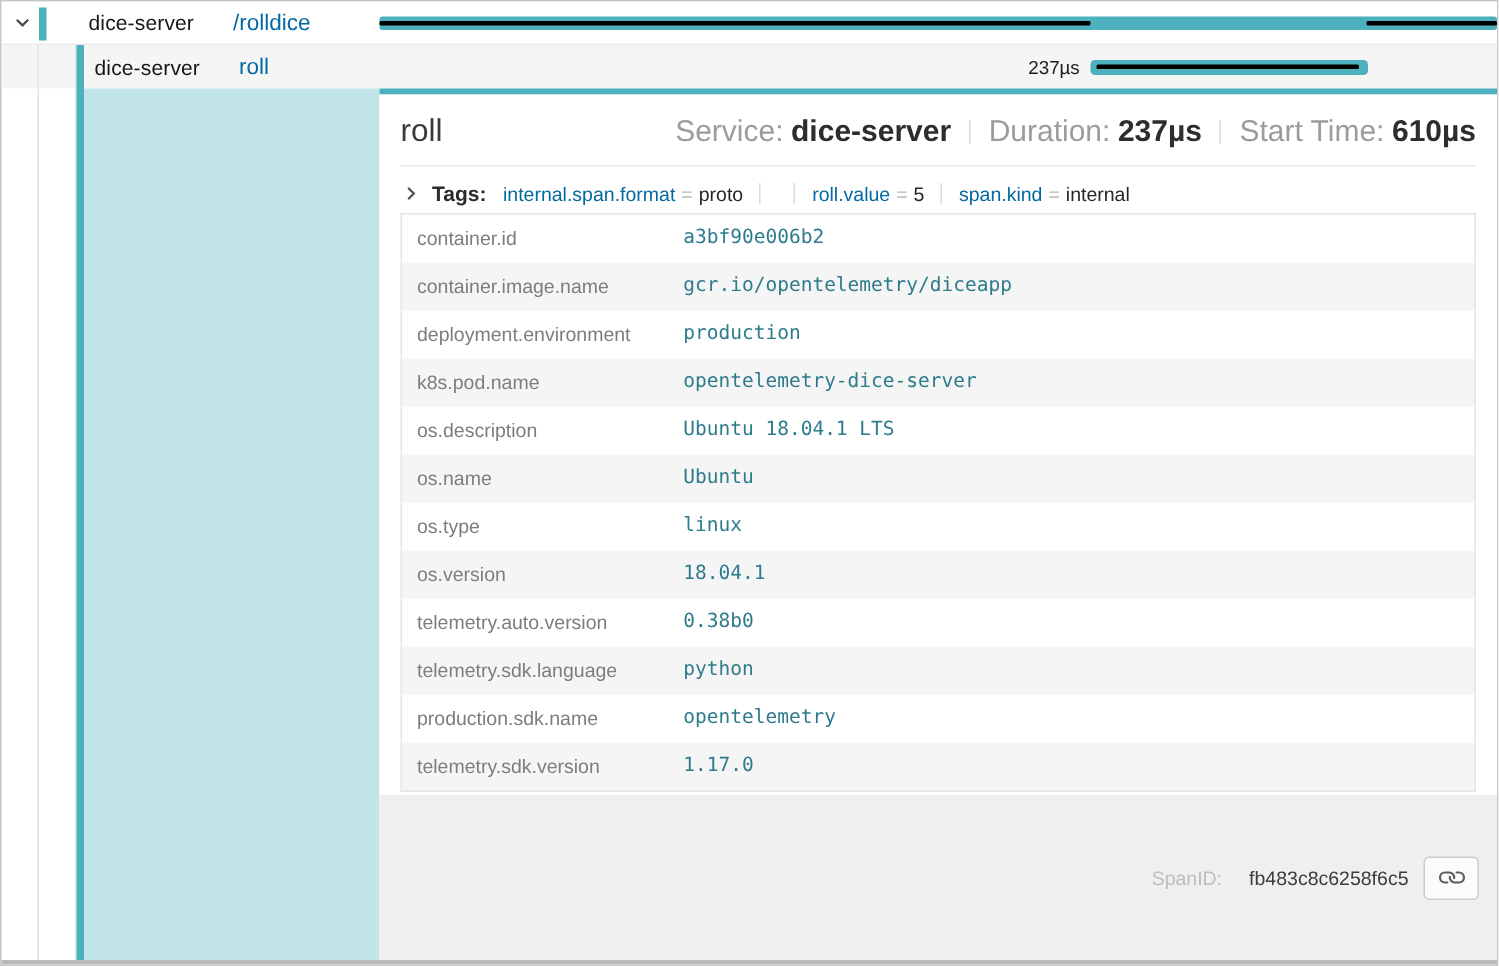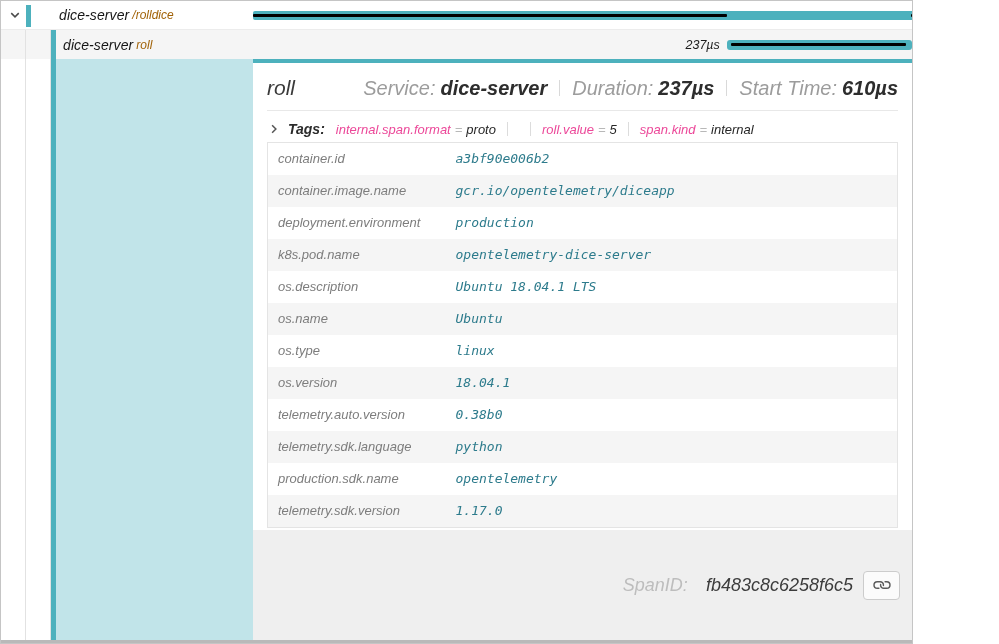--- a/index.html
+++ b/index.html
@@ -1,33 +1,33 @@
 <!DOCTYPE html>
 <html><head>
 <meta charset="utf-8">
 <style>
   * { box-sizing: border-box; }
   body { margin: 0; background: #fff; font-family: "Liberation Sans", sans-serif; }
   #app {
-    position: relative; width: 913px; height: 644px;
-    border: 1px solid #c5c5c5; background: #fff; overflow: hidden; font-style: italic;
+    position: relative; width: 999px; height: 644px;
+    border: 1px solid #c5c5c5; background: #fff; overflow: hidden;
   }
 
   
   .span-row { position: absolute; left: 0; width: 100%; }
   .row-0 { top: 0; height: 29px; background: #fff; border-bottom: 1px solid #ececec; }
   .row-1 { top: 29px; height: 29px; background: #f5f5f5; }
 
   .name-col { position: absolute; left: 0; top: 0; width: 252px; height: 100%; display: flex; align-items: center; }
   .expander { width: 14px; height: 14px; margin-left: 7px; display: flex; align-items: center; justify-content: center; cursor: pointer; }
   .accent-0 { position: absolute; left: 25px; top: 4px; bottom: 2px; width: 5px; background: #4db1bd; }
   .svc-name { font-size: 14px; color: #161616; letter-spacing: .1px; }
   .row-0 .svc-name { margin-left: 37px; }
   .row-1 .svc-name { margin-left: 62px; }
-  .op-name { font-size: 12px; color: #a16207; margin-left: 3px; }
+  .op-name { font-size: 15px; color: #0369a1; margin-left: 26px; }
 
   .tl-area { position: absolute; left: 252px; top: 0; width: 745px; height: 100%; }
   .bar { position: absolute; top: 10px; height: 10px; background: #4db1bd; border-radius: 3px; cursor: pointer; }
   .row-0 .bar { height: 9px; border-radius: 2px; }
   .overlay { position: absolute; top: 13px; height: 3px; background: #000; border-radius: 1px; }
   .bar-label { position: absolute; top: 7.5px; font-size: 12.5px; color: #1c1c1c; white-space: nowrap; }
 
   .grid { position: absolute; left: 252px; top: 0; width: 745px; height: 58px; border-left: 1px solid #e6e6e6; pointer-events: none; }
   .grid i { position: absolute; top: 0; bottom: 0; width: 0; border-left: 1px solid #e4e4e4; }
   .grid i:nth-child(1) { left: 25%; } .grid i:nth-child(2) { left: 50%; } .grid i:nth-child(3) { left: 75%; }
@@ -47,33 +47,33 @@
   .stats { display: flex; align-items: center; font-size: 20px; }
   .stat-label { color: #9c9c9c; }
   .stat-value { color: #2d2d2d; font-weight: bold; margin-left: 5px; }
   .stat-sep { width: 1px; height: 16px; background: #d9d9d9; margin: 0 12px; }
   .hr { border-top: 1px solid #e8e8e8; }
 
   .accordion-row { display: flex; align-items: center; padding: 10px 0 3px; cursor: pointer; }
   .process-row { padding: 9px 0 6px; }
   .section-label { font-size: 14px; font-weight: bold; color: #2b2b2b; margin-left: 7px; }
   .tags-summary { display: flex; align-items: center; margin-left: 11px; font-size: 13px; }
-  .tag-key { color: #ec4899; }
+  .tag-key { color: #0369a1; }
   .tag-eq { color: #b8b8b8; margin: 0 4px; }
   .tag-val { color: #262626; }
   .tag-sep { width: 1px; height: 14px; background: #dcdcdc; margin: 0 11px; }
 
   table.kv { width: 100%; border-collapse: collapse; border: 1px solid #e4e4e4; margin-top: 2px; }
   table.kv td { padding: 8px 10px; font-size: 13px; line-height: 16px; vertical-align: top; }
   table.kv tr:nth-child(even) { background: #f5f5f5; }
   td.k { color: #7d7d7d; width: 178px; }
   td.v { font-family: "DejaVu Sans Mono", "Liberation Mono", monospace; font-size: 12.5px; color: #2d7b8c; }
 
   .detail-footer { flex: 1; background: #efefef; display: flex; justify-content: flex-end; align-items: center;
-                   padding: 0 12px; font-size: 18px; }
+                   padding: 0 12px; font-size: 13px; }
   .spanid-label { color: #bdbdbd; }
   .spanid-value { color: #3c3c3c; margin-left: 18px; }
   .link-btn { margin-left: 10px; width: 37px; height: 29px; border: 1px solid #cccccc; border-radius: 4px;
               background: #fbfbfb; display: flex; align-items: center; justify-content: center; cursor: pointer; }
   .link-btn svg { transform: rotate(45deg); }
 
   .bottom-bar { position: absolute; left: 0; right: 0; bottom: 0; height: 3px; background: #b9b9b9; }
 </style>
 </head>
 <body>

